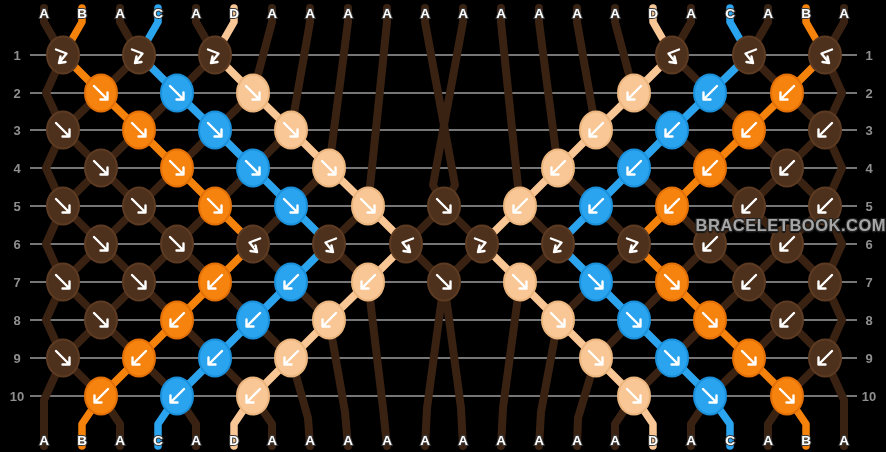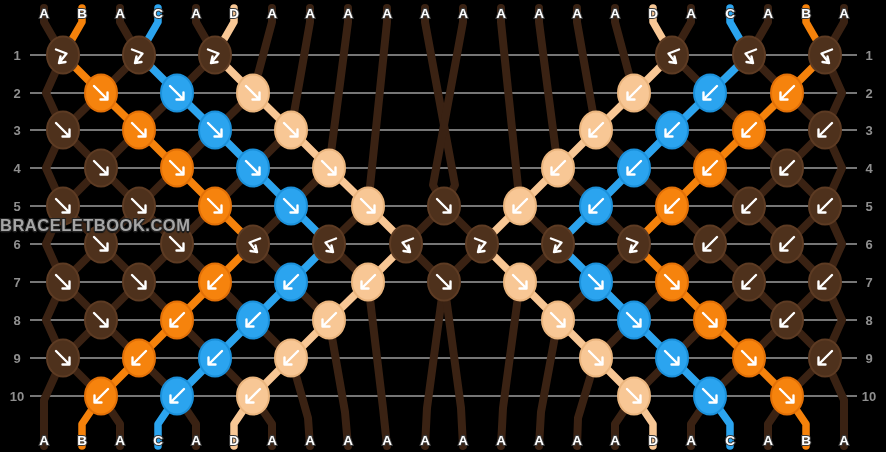--- a/index.html
+++ b/index.html
@@ -1,19 +1,19 @@
 <!DOCTYPE html>
 <html><head>
 <meta charset="utf-8">
 <style>
   html,body{margin:0;padding:0;background:#000;}
   .stage{position:relative;width:886px;height:452px;background:#000;overflow:hidden;
          font-family:"Liberation Sans",sans-serif;}
   .stage svg{position:absolute;left:0;top:0;}
-  .watermark{position:absolute;left:0;top:216px;width:886px;text-align:left;
+  .watermark{position:absolute;left:0;top:216px;width:886px;text-align:right;
     font-family:"Liberation Sans",sans-serif;font-weight:bold;font-size:16.5px;
     letter-spacing:.5px;color:#a6a6a6;z-index:5;pointer-events:none;
     text-shadow:-1px -1px 0 #222,1px -1px 0 #222,-1px 1px 0 #222,1px 1px 0 #222,0 2px 1px #111;}
 </style>
 </head>
 <body>
 
 <div class="stage">
   <svg id="pattern-svg" width="886" height="452" viewBox="0 0 886 452">
       <line x1="30" y1="55" x2="857" y2="55" stroke="#9E9E9E" stroke-width="1.4"></line>

